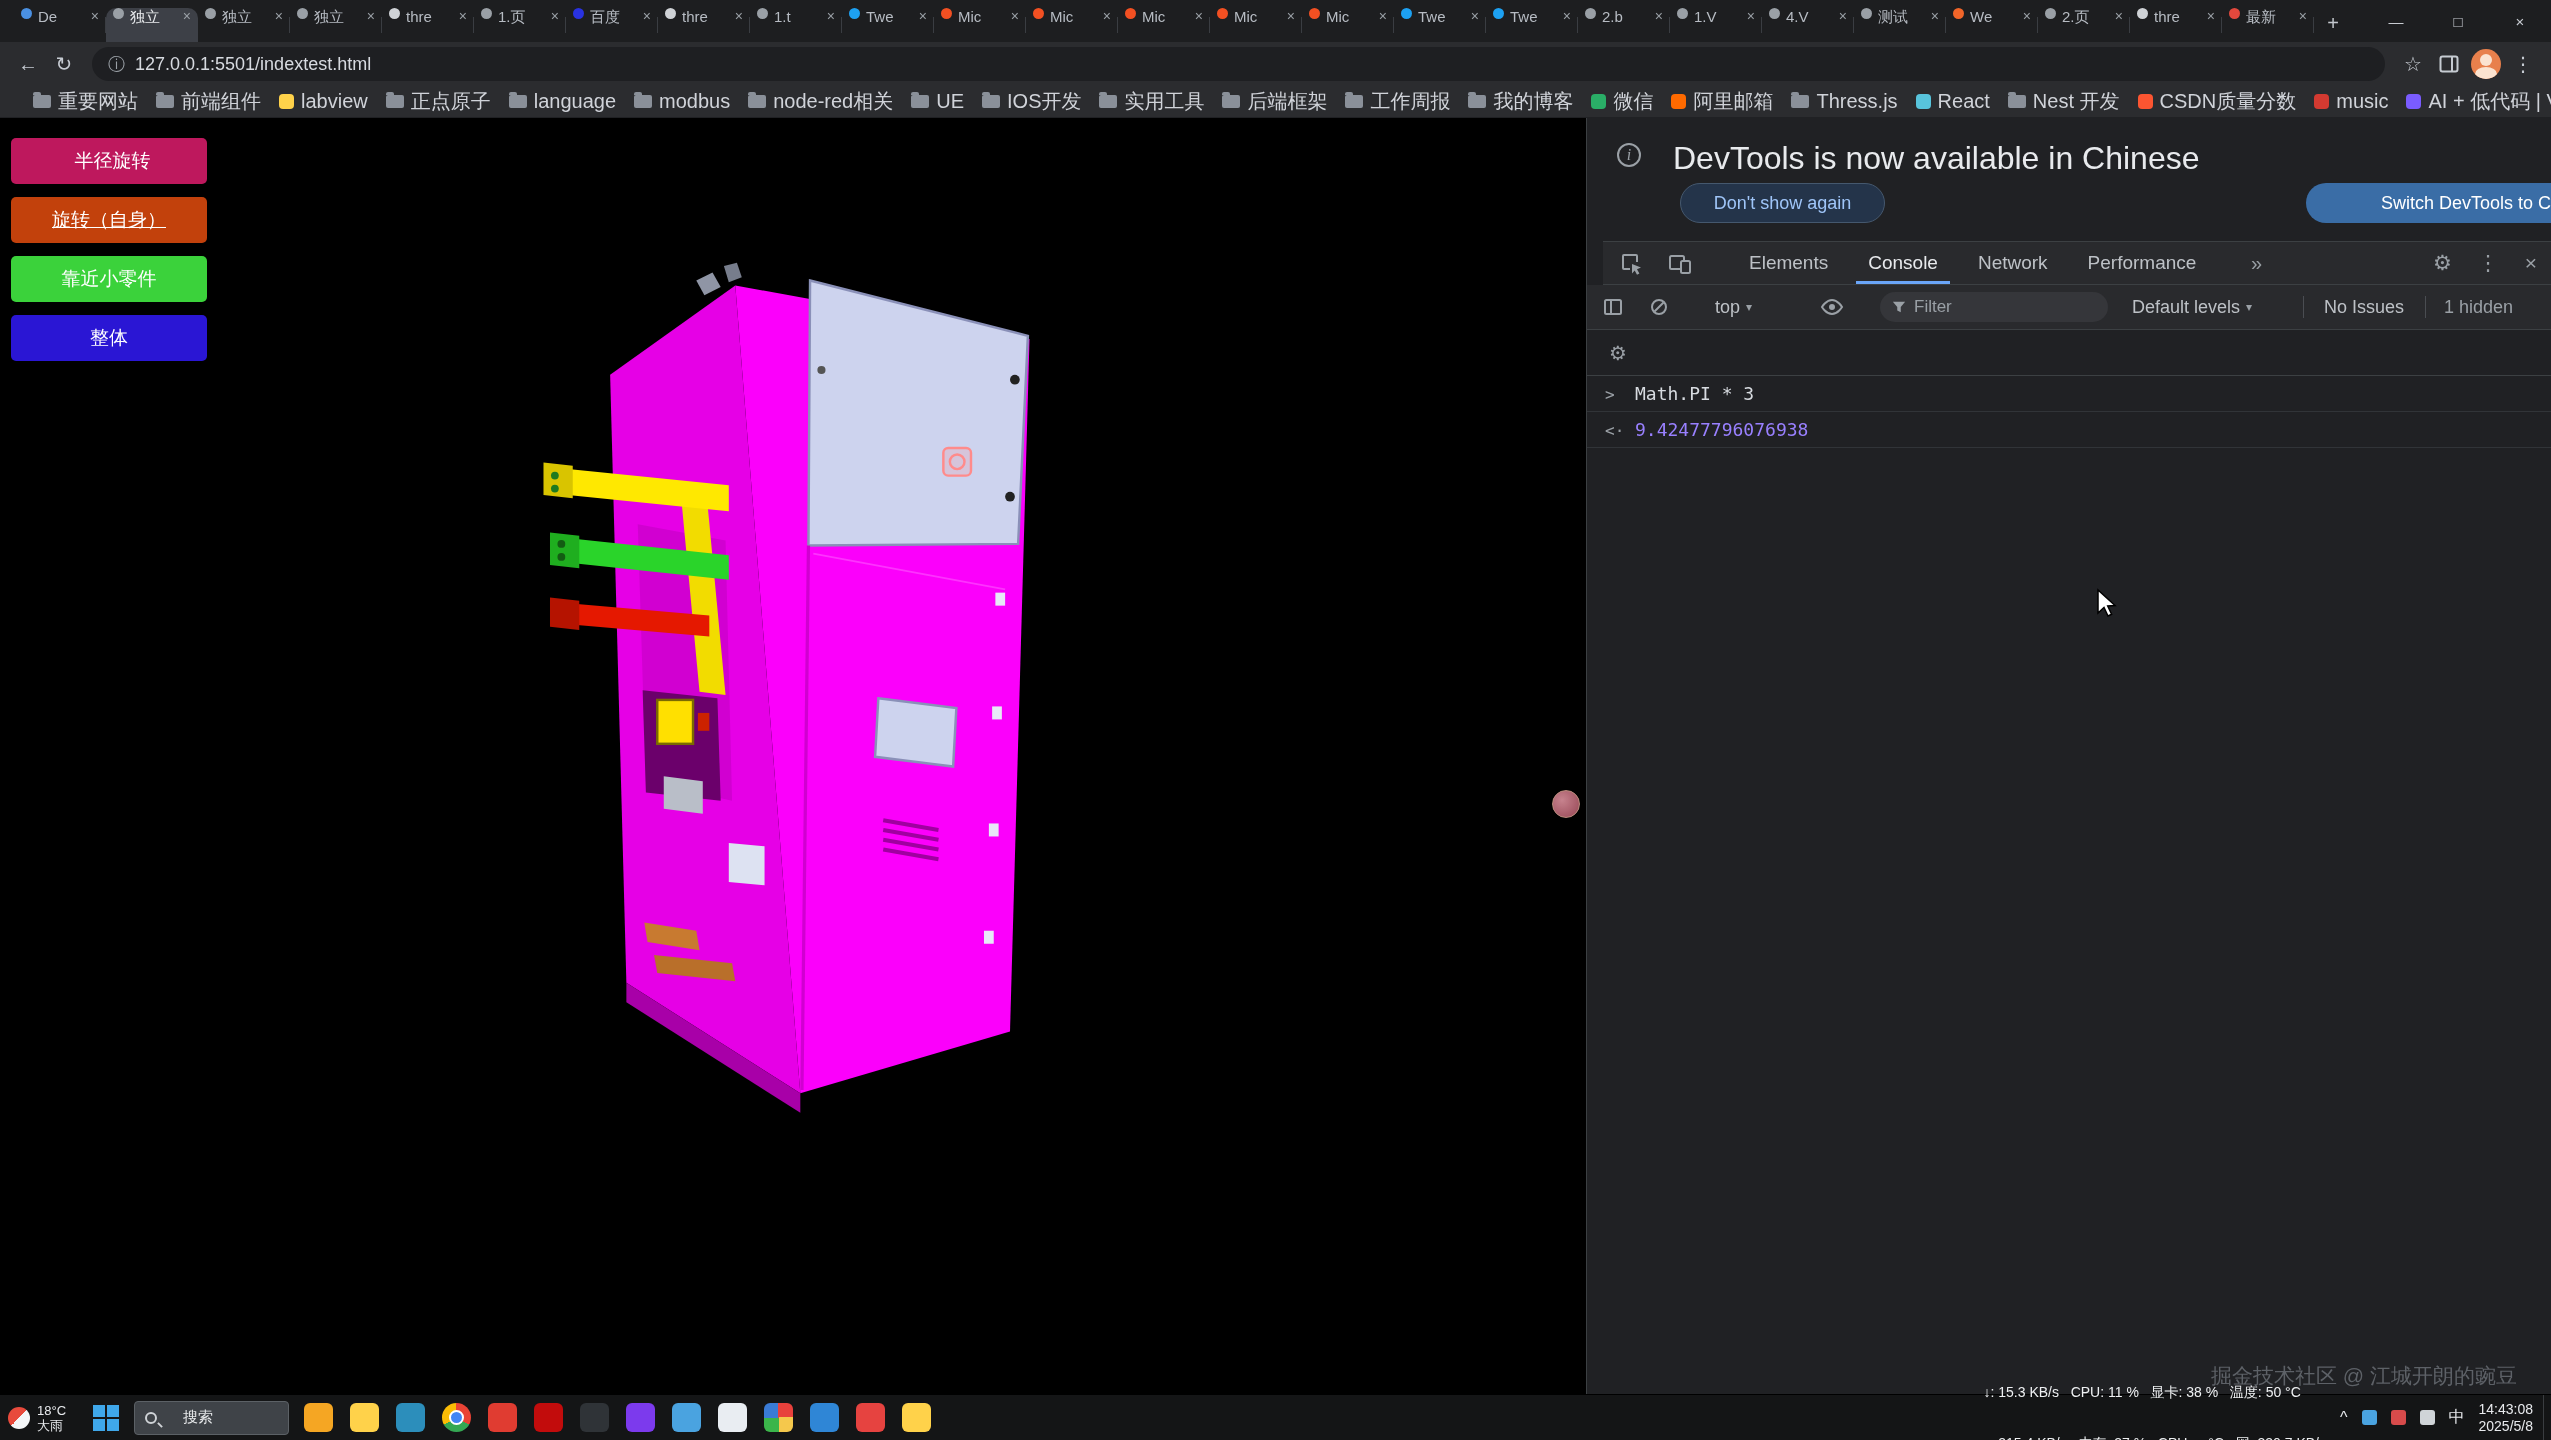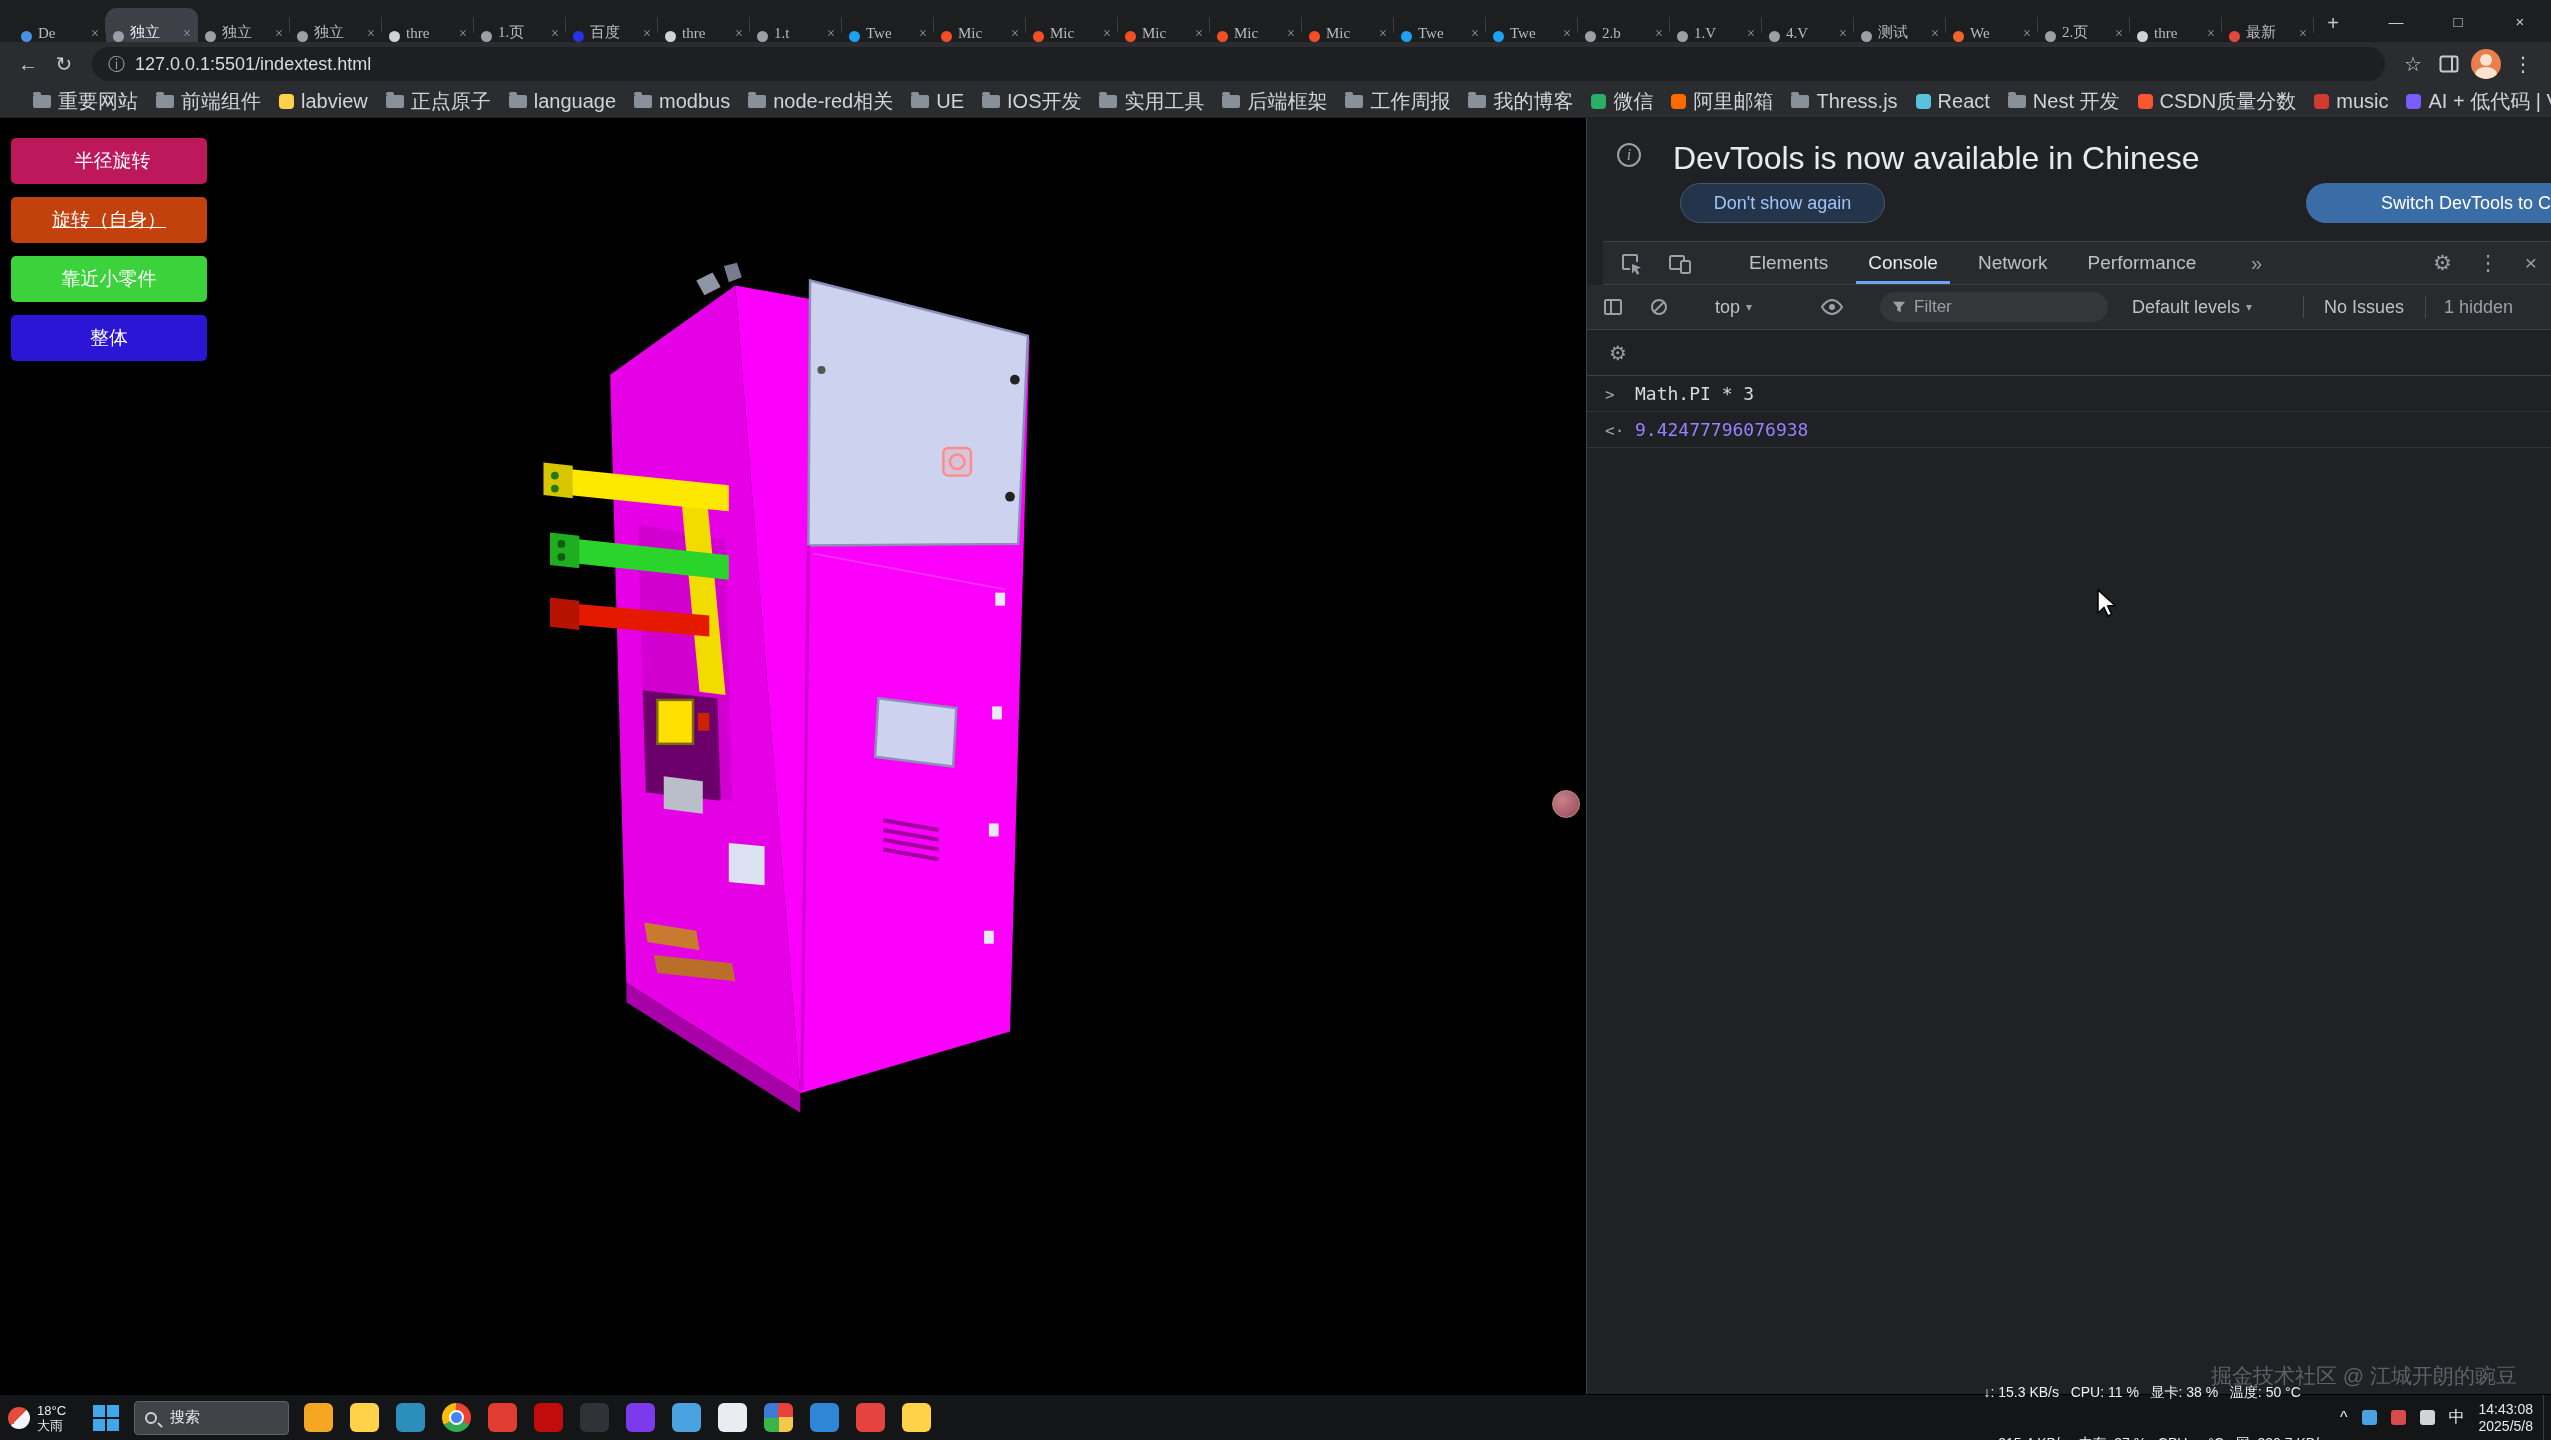--- a/index.html
+++ b/index.html
@@ -3,22 +3,22 @@
 <meta charset="utf-8">
 <style>
   * { box-sizing: border-box; margin: 0; padding: 0; }
   html,body { width:2551px; height:1440px; overflow:hidden; background:#000;
     font-family:"Liberation Sans","DejaVu Sans",sans-serif; }
 
   
   .tabstrip { position:absolute; top:0; left:0; right:0; height:42px; background:#1d1e20;
     display:flex; align-items:flex-end; padding-left:14px; }
   .tabs { display:flex; align-items:flex-end; overflow:hidden; max-width:2330px; }
-  .tab { flex:0 0 92px; width:92px; height:34px; display:flex; align-items:flex-end; padding:0 7px;
-    border-radius:10px 10px 0 0; color:#b7bcc3; font-size:15px; position:relative; cursor:default;font-family:Liberation Serif, serif; }
+  .tab { flex:0 0 92px; width:92px; height:34px; display:flex; align-items:flex-start; padding:0 7px;
+    border-radius:10px 10px 0 0; color:#b7bcc3; font-size:15px; position:relative; cursor:default; }
   .tab:not(.active)::after { content:""; position:absolute; right:0; top:9px; bottom:9px; width:1px; background:#3a3d42; }
   .tab.active { background:#3d4047; color:#e9ebee; }
   .fav { width:11px; height:11px; border-radius:50%; margin-right:6px; flex:0 0 auto; background:#9aa0a6; }
   .tlabel { flex:1; overflow:hidden; white-space:nowrap; }
   .tclose { font-size:14px; margin-left:3px; color:#9aa0a6; }
   .newtab { width:30px; height:30px; margin:0 0 4px 4px; border-radius:50%; color:#c3c7cd;
     font-size:20px; display:flex; align-items:center; justify-content:center; }
   .win-controls { position:absolute; top:0; right:0; height:42px; display:flex; }
   .wc { width:62px; height:42px; display:flex; align-items:center; justify-content:center;
     color:#c8ccd2; font-size:15px; }
@@ -103,21 +103,21 @@
   
   .taskbar { position:absolute; bottom:0; left:0; right:0; height:46px; background:#141516;
     border-top:1px solid #000; display:flex; align-items:center; color:#e8eaed; }
   .tb-weather { display:flex; align-items:center; gap:7px; padding:0 12px 0 8px; height:100%; }
   .wx-ico { width:22px; height:22px; border-radius:50%; background:linear-gradient(135deg,#e84a3c 50%,#f4f6f8 50%); }
   .wx-col { display:flex; flex-direction:column; line-height:15px; font-size:13px; }
   .tb-start { width:56px; height:100%; display:flex; align-items:center; justify-content:center; }
   .win-logo { display:grid; grid-template-columns:12px 12px; grid-template-rows:12px 12px; gap:2px; }
   .win-logo i { background:#3fa7ea; }
   .tb-search { width:155px; height:34px; background:#3f4348; border:1px solid #5c6166; border-radius:4px;
-    display:flex; align-items:center; gap:13px; padding:0 10px; font-size:15px; color:#e6e8ea; margin-right:6px; }
+    display:flex; align-items:center; gap:26px; padding:0 10px; font-size:15px; color:#e6e8ea; margin-right:6px; }
   .mag { width:12px; height:12px; border:2px solid #cfd3d7; border-radius:50%; position:relative; flex:0 0 auto; }
   .mag::after { content:""; position:absolute; left:10px; top:10px; width:6px; height:2px; background:#cfd3d7; transform:rotate(45deg); }
   .tb-apps { display:flex; height:100%; }
   .tb-app { width:46px; height:100%; display:flex; align-items:center; justify-content:center; }
   .app-ico { width:29px; height:29px; border-radius:6px; }
   .app-ico.chrome { border-radius:50%; position:relative;
     background:conic-gradient(#ea4335 0 120deg,#34a853 120deg 240deg,#fbbc05 240deg 360deg); }
   .app-ico.chrome::after { content:""; position:absolute; inset:7px; background:#4285f4; border:2.5px solid #fff; border-radius:50%; }
   .app-ico.cube { background:conic-gradient(#e8413c 0 90deg,#f5c84c 0 180deg,#3bb54a 0 270deg,#3a7bd5 0 360deg); }
   .tb-stats { margin-left:auto; font-size:14px; line-height:17px; color:#eef0f2; text-align:left; white-space:pre; }

